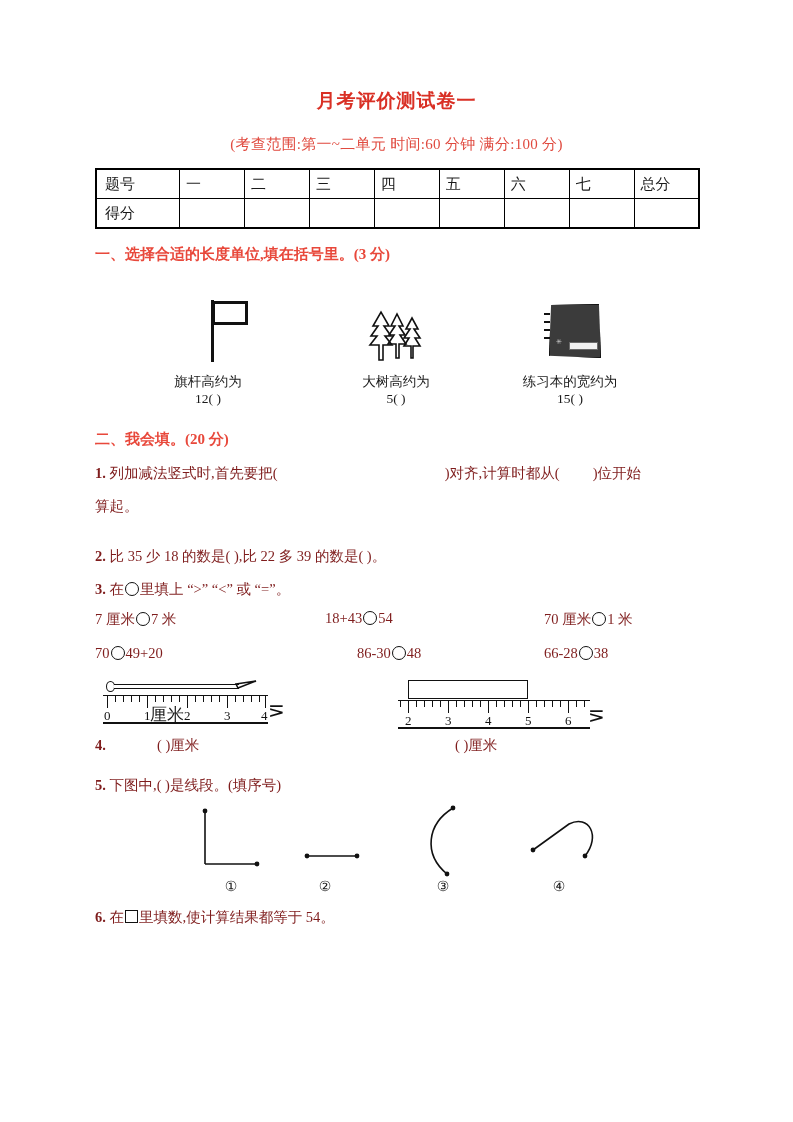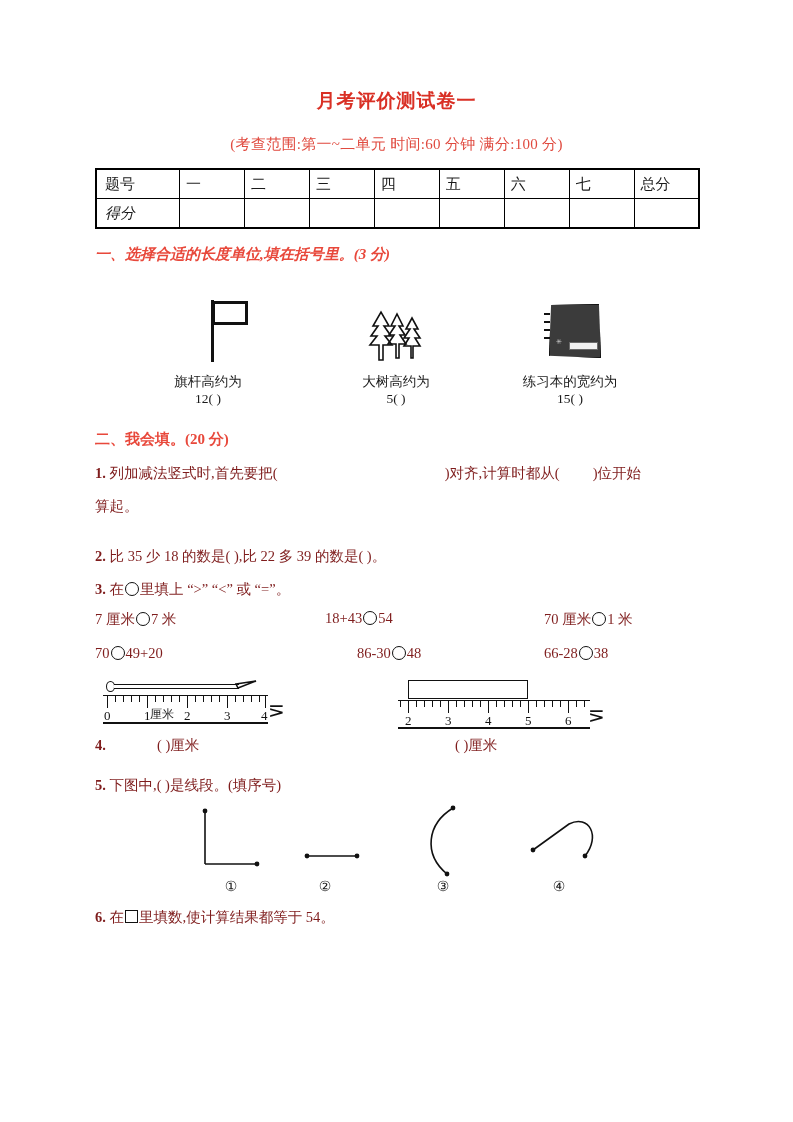--- a/index.html
+++ b/index.html
@@ -54,21 +54,21 @@
   }
   .score-table td {
     border: 1px solid #000;
     height: 28px;
     font-size: 15px;
     padding: 0 6px;
     vertical-align: middle;
     line-height: 28px;
   }
   .score-table .outer-top td { border-top: 2px solid #000; }
-  .score-table tr:last-child td { border-bottom: 2px solid #000; font-style: italic; }
+  .score-table tr:last-child td { border-bottom: 2px solid #000; }
   .score-table td:first-child { border-left: 2px solid #000; width: 68px; padding-left: 8px; }
   .score-table td:last-child { border-right: 2px solid #000; }
 
   
   .section-head {
     position: absolute;
     font-size: 15px;
     font-weight: bold;
     color: #e8483b;
     white-space: nowrap;
@@ -172,21 +172,21 @@
     background: #fff;
     box-sizing: border-box;
   }
   .eraser-box {
     position: absolute;
     border: 1.5px solid #111;
     background: #fff;
   }
   .cm-overlay {
     position: absolute;
-    font-size: 12px;
+    font-size: 17px;
     line-height: 13px;
   }
 
   
   .fig-num {
     position: absolute;
     font-size: 14px;
     text-align: center;
     width: 30px;
   }
@@ -238,21 +238,21 @@
       <td></td>
       <td></td>
       <td></td>
       <td></td>
       <td></td>
       <td></td>
     </tr>
   </tbody>
     </table>
 
-  <div class="section-head" style="left:95px; top:245px;font-style:italic;">一、选择合适的长度单位,填在括号里。(3 分)</div>
+  <div class="section-head" style="left:95px; top:245px;">一、选择合适的长度单位,填在括号里。(3 分)</div>
 
   <div class="flag-wrap" style="left:190px; top:300px;">
     <div class="flag-pole"></div>
     <div class="flag-cloth"></div>
   </div>
   <div class="fig-caption" style="left:118px; top:373px;">
     <div>旗杆高约为</div>
     <div>12(          )</div>
   </div>
 

